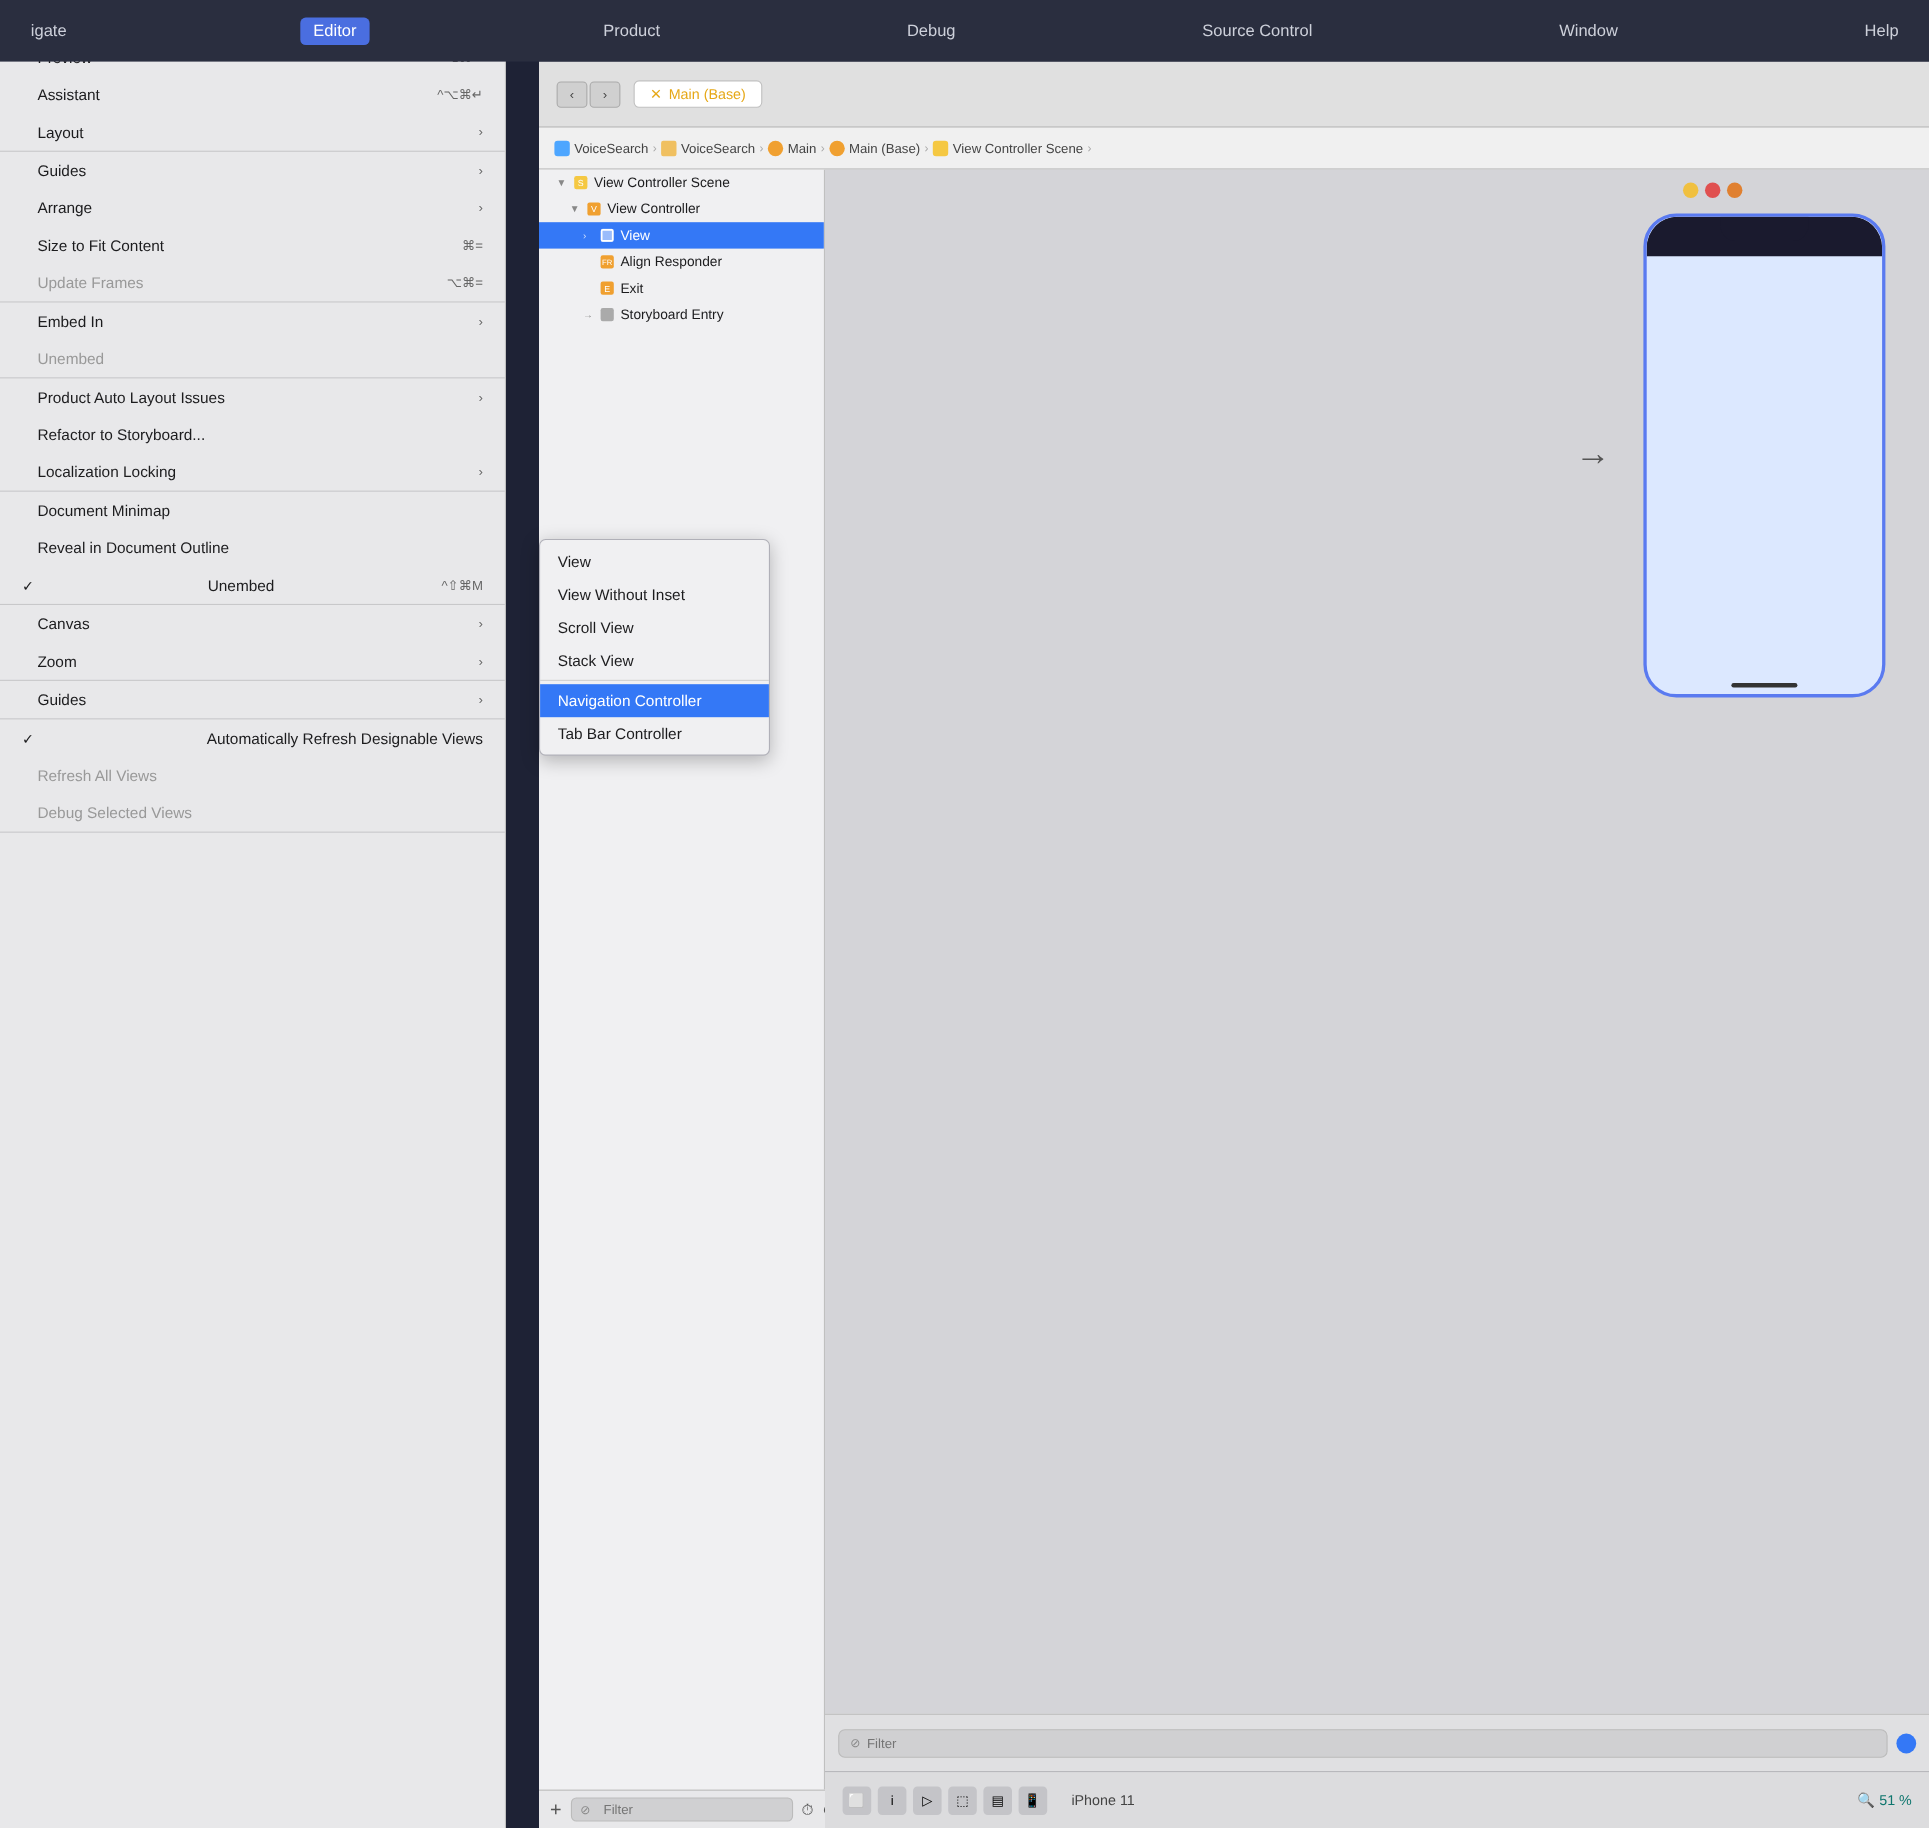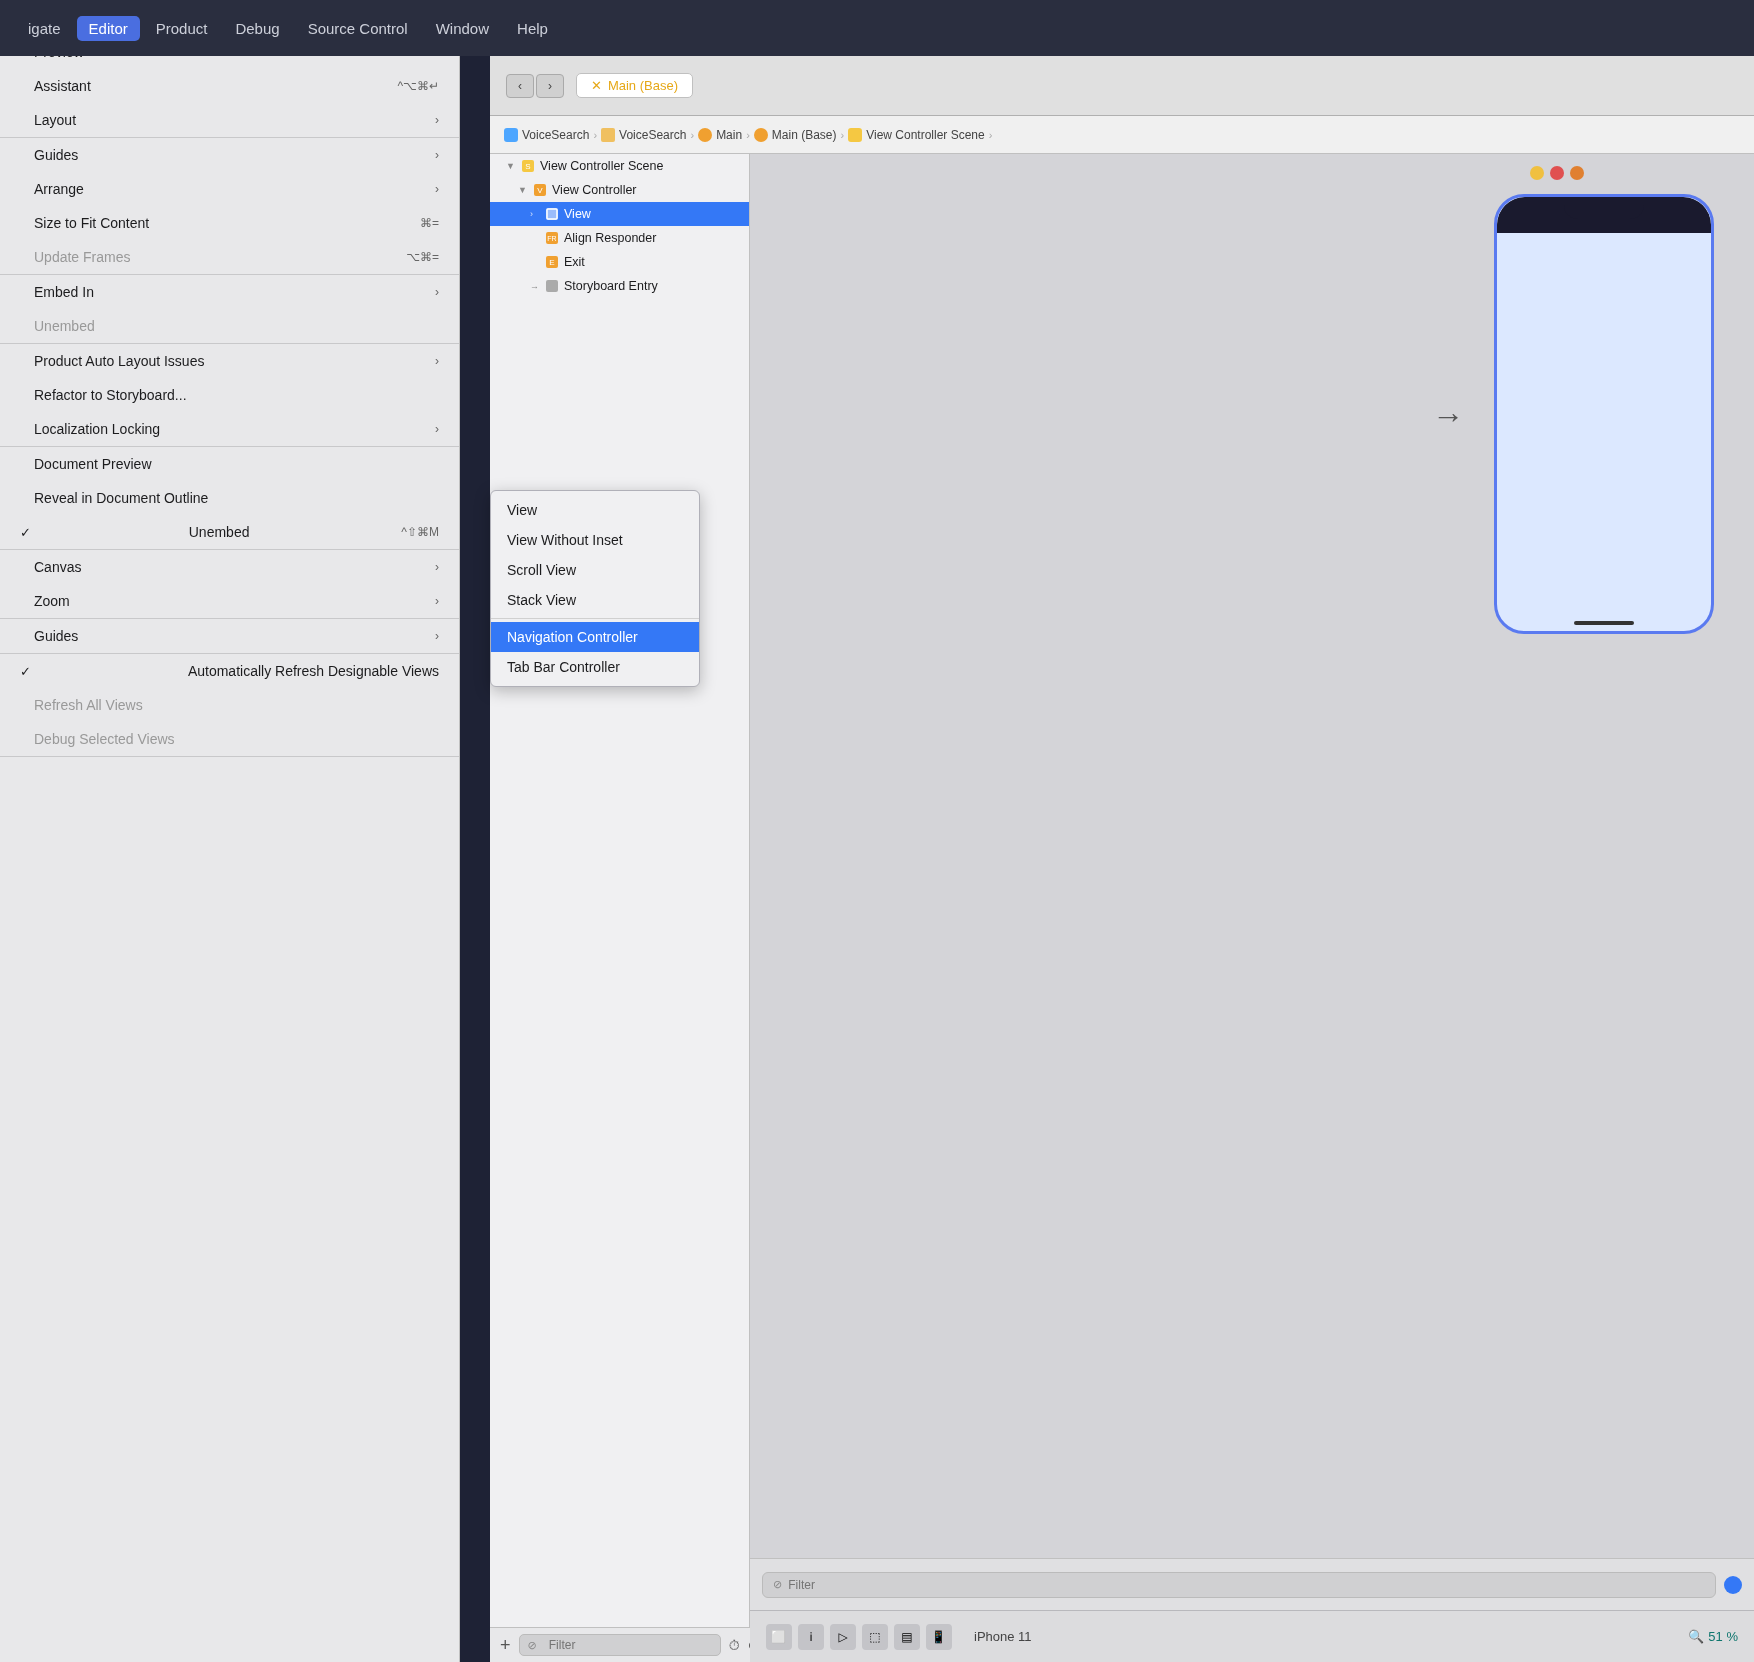--- a/index.html
+++ b/index.html
@@ -17,20 +17,21 @@
     .menu-bar {
       position: absolute;
       top: 0; left: 0; right: 0;
       height: 56px;
       background: #2a2e3f;
       display: flex;
       align-items: center;
       padding: 12px 16px;
       gap: 4px;
       z-index: 100;
+      justify-content: space-between;
     }
     .menu-item {
       color: #cdd0da;
       padding: 4px 12px;
       border-radius: 5px;
       cursor: pointer;
       font-size: 15px;
       white-space: nowrap;
     }
     .menu-item.active {
@@ -397,21 +398,21 @@
       <span>Refactor to Storyboard...</span>
     </div>
     <div class="menu-row">
       <span>Localization Locking</span>
       <span class="arrow">›</span>
     </div>
   </div>
 
   <div class="menu-section">
     <div class="menu-row">
-      <span>Document Preview</span>
+      <span>Document Minimap</span>
     </div>
     <div class="menu-row">
       <span>Reveal in Document Outline</span>
     </div>
     <div class="menu-row checked">
       <span>Unembed</span>
       <span class="shortcut">^⇧⌘M</span>
     </div>
   </div>
 

